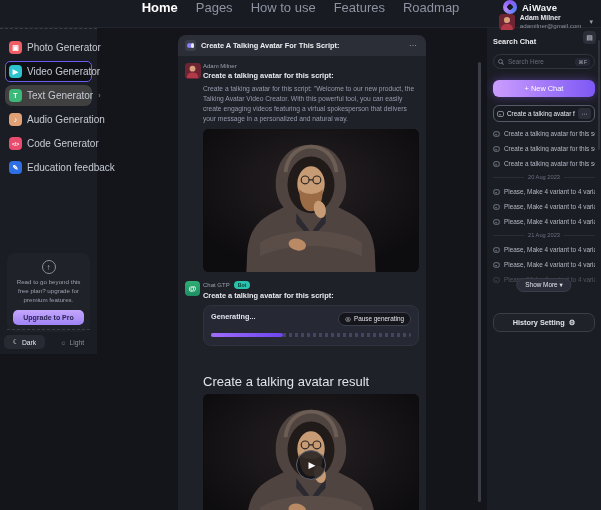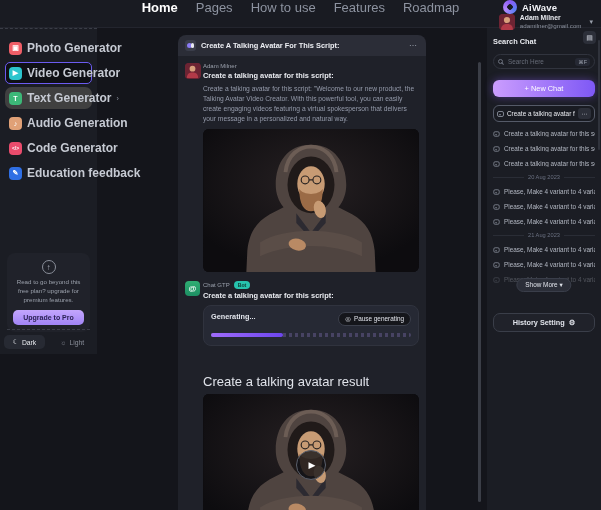--- a/index.html
+++ b/index.html
@@ -22,21 +22,21 @@
   .tb-user .uname{font-size:6.8px;color:#e8eaef;font-weight:bold;line-height:1.2;}
   .tb-user .uemail{font-size:6.2px;color:#8d93a0;line-height:1.2;}
   .tb-user .chev{font-size:7px;color:#9aa0ac;margin-left:3px;}
 
   
   .leftbar{position:absolute;top:28px;left:0;width:97px;height:326px;background:#1b1d24;
     border-top:1px dashed #3a3d47;padding:8px 5px 0 5px;}
   .side-item{display:flex;align-items:center;gap:5px;padding:3px 3px;margin-bottom:3px;border:1px solid transparent;}
   .side-item .ic{width:13px;height:13px;border-radius:4px;color:#fff;font-size:7px;font-weight:bold;
     display:flex;align-items:center;justify-content:center;flex:none;}
-  .side-item .lb{font-size:12px;color:#c6cad3;white-space:nowrap;font-weight:bold;}
+  .side-item .lb{font-size:10px;color:#c6cad3;white-space:nowrap;}
   .side-item.active{border:1px solid #6b5bf0;border-radius:5px;background:#0f1015;}
   .side-item.boxed{background:#404040;border-radius:7px;}
   .side-item .right-chev{margin-left:auto;color:#8d93a0;font-size:7px;}
   .upgrade{position:absolute;left:7px;right:7px;top:224px;background:#20222a;border-radius:8px;
     padding:7px 6px;text-align:center;}
   .upgrade .circ{width:14px;height:14px;border:1px solid #8a8f9a;border-radius:50%;color:#aab0bb;
     font-size:8px;line-height:13px;margin:0 auto 4px auto;}
   .upgrade .txt{font-size:6.2px;color:#9aa0ab;line-height:1.45;margin-bottom:5px;}
   .upgrade .btn{height:15px;border-radius:5px;background:linear-gradient(180deg,#c3a6fc,#a184f6);
     color:#2b2254;font-size:7px;font-weight:bold;display:flex;align-items:center;justify-content:center;}

